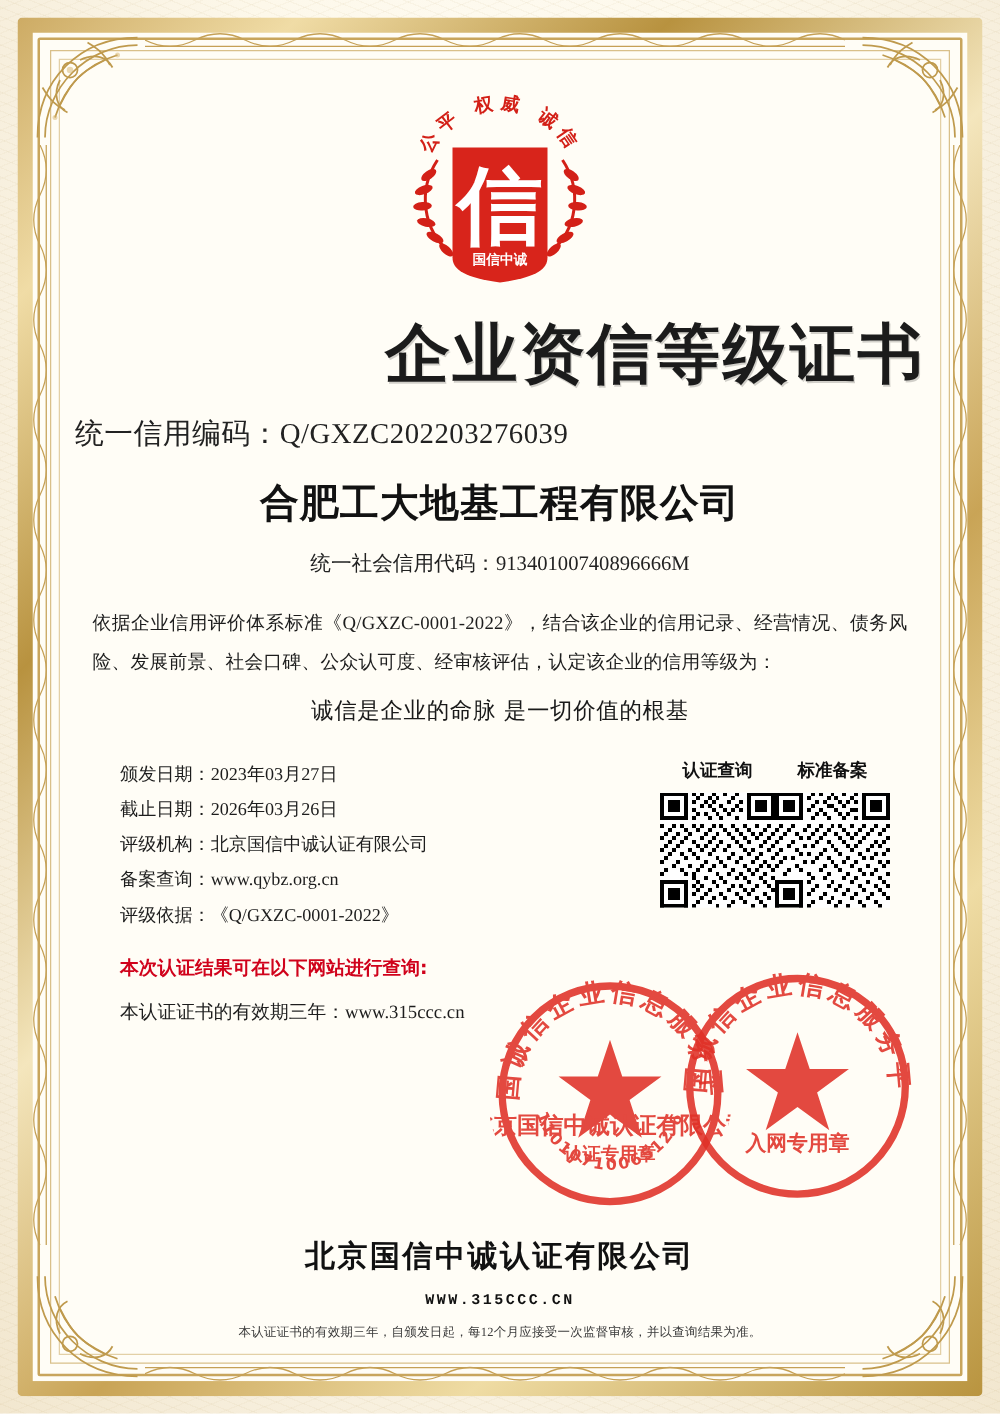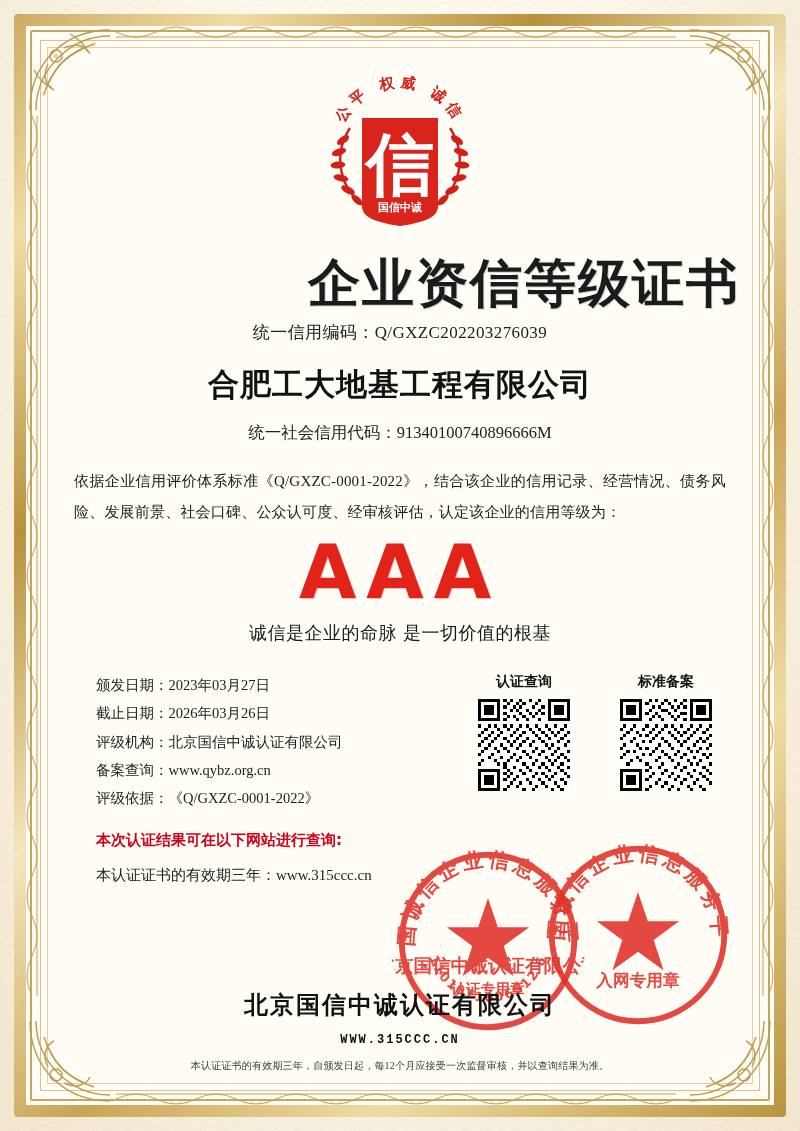--- a/index.html
+++ b/index.html
@@ -127,24 +127,23 @@
     text-align: right;
     font-family: "DejaVu Sans", sans-serif;
     font-weight: bold;
     font-size: 52px;
     letter-spacing: 2px;
     color: #1b1b1b;
     margin-top: 18px;
     text-shadow: 1px 1px 0 rgba(0,0,0,0.18);
   }
   .code-line {
-    text-align: center;
-    font-size: 17px;
+    font-size: 23px;
     color: #222;
-    margin-top: 2px;
+    margin-top: 12px;
     letter-spacing: 0.4px;
   }
   .company-name {
     text-align: center;
     font-family: Liberation Serif, serif;
     font-weight: bold;
     font-size: 31px;
     color: #121212;
     margin-top: 20px;
     letter-spacing: 1px;
@@ -198,21 +197,20 @@
     padding-left: 36px;
   }
   .detail-item {
     font-size: 14.5px;
     color: #1d1d1d;
     line-height: 1.95;
     white-space: nowrap;
   }
   .qr-group {
     display: flex;
-    gap: 50px;
     padding-right: 28px;
     padding-top: 2px;
   }
   .qr-block { text-align: center; }
   .qr-caption {
     font-family: "DejaVu Sans", sans-serif;
     font-weight: bold;
     font-size: 14px;
     color: #111;
     margin-bottom: 8px;
@@ -437,21 +435,20 @@
       </div>
     </div>
 
     <div class="main-title">企业资信等级证书</div>
     <div class="code-line">统一信用编码：Q/GXZC202203276039</div>
     <div class="company-name">合肥工大地基工程有限公司</div>
     <div class="uscc-line">统一社会信用代码：91340100740896666M</div>
 
     <div class="paragraph">依据企业信用评价体系标准《Q/GXZC-0001-2022》，结合该企业的信用记录、经营情况、债务风险、发展前景、社会口碑、公众认可度、经审核评估，认定该企业的信用等级为：</div>
 
-    <div class="grade">AAA</div>
     <div class="slogan">诚信是企业的命脉 是一切价值的根基</div>
 
     <div class="details-row">
       <div class="details-left">
         <div class="detail-item">颁发日期：2023年03月27日</div>
         <div class="detail-item">截止日期：2026年03月26日</div>
         <div class="detail-item">评级机构：北京国信中诚认证有限公司</div>
         <div class="detail-item">备案查询：www.qybz.org.cn</div>
         <div class="detail-item">评级依据：《Q/GXZC-0001-2022》</div>
       </div>

